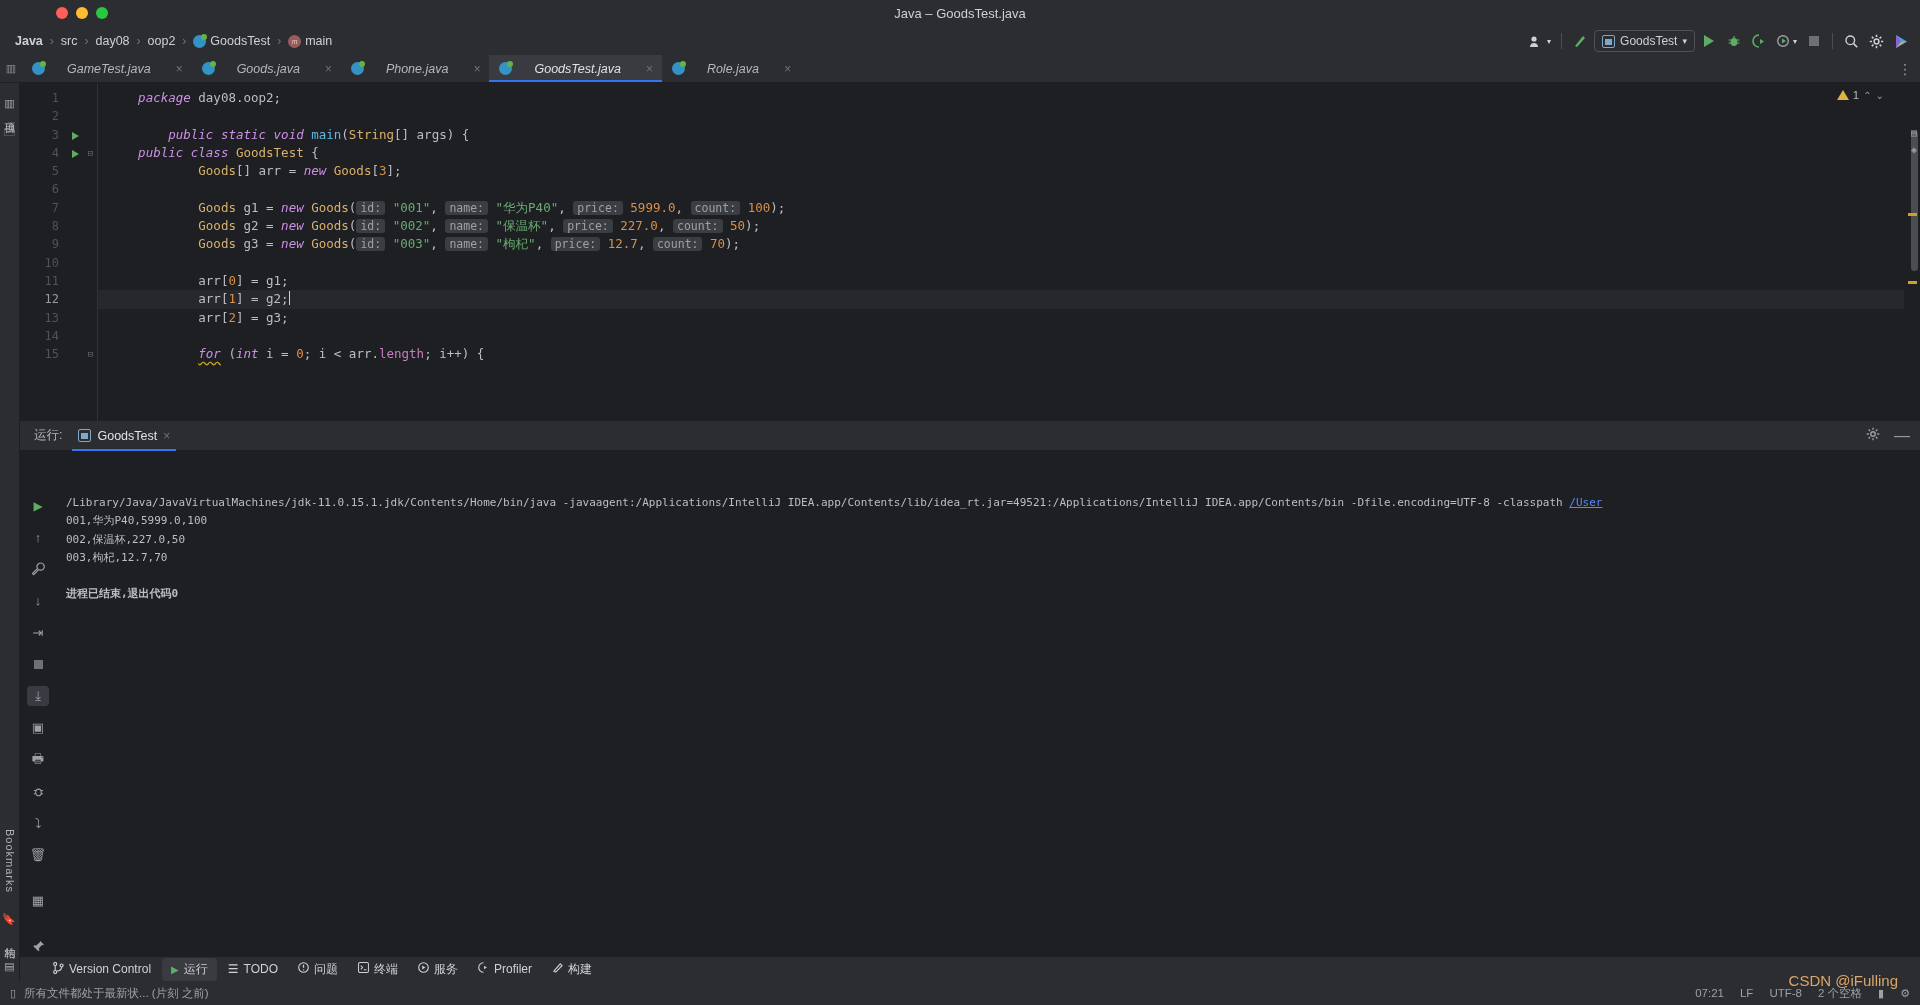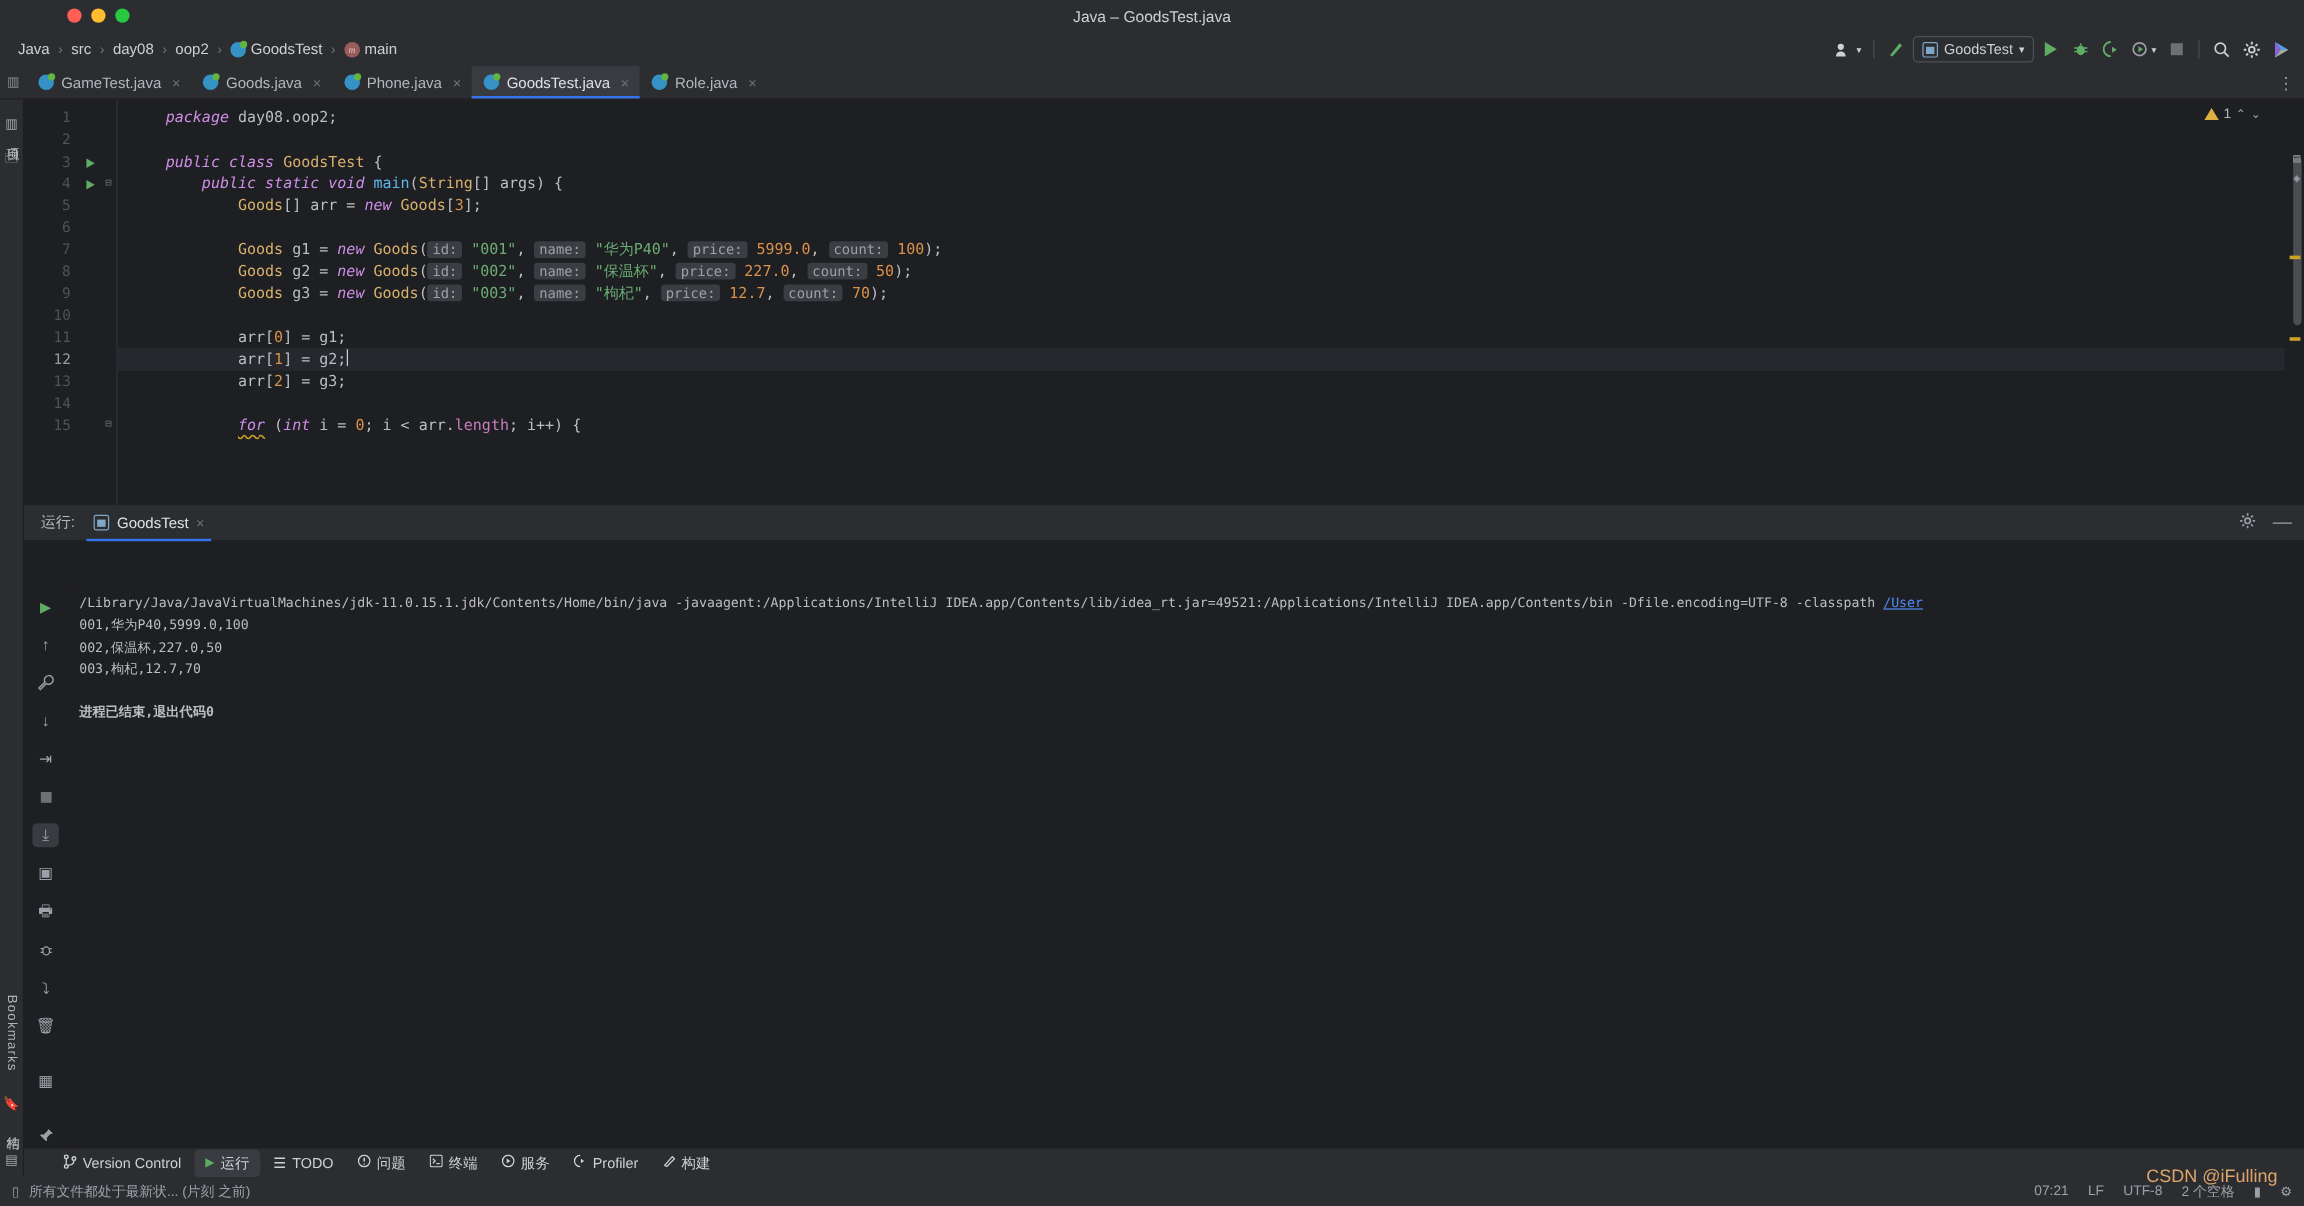--- a/index.html
+++ b/index.html
@@ -26,21 +26,21 @@
     font-size: 13px; color: #cdd0d6; pointer-events: none;
   }
 
   
   .navbar {
     height: 28px; background: #2b2d30; display: flex; align-items: center;
     flex: 0 0 28px; padding-left: 10px; position: relative;
   }
   .crumbs { display: flex; align-items: center; gap: 1px; font-size: 12.5px; }
   .crumb { color: #ced0d6; padding: 1px 5px; display: flex; align-items: center; gap: 4px; border-radius: 3px; }
-  .crumb.bold { font-weight: normal; justify-content: flex-end; }
+  .crumb.bold { font-weight: bold; justify-content: flex-end; }
   .sep { color: #6f737a; font-size: 12px; padding: 0 1px; }
   .cicon { width: 13px; height: 13px; border-radius: 50%; display: inline-block; position: relative; }
   .cicon.cls { background: #3592c4; }
   .cicon.cls::after { content:""; position:absolute; right:-1px; top:-1px; width:6px;height:6px;border-radius:50%;background:#62b543; }
   .cicon.m { background: #9a5b5b; color:#e0c0c0; font-size:8px; text-align:center; line-height:13px; font-style:italic; font-family:"Liberation Serif",serif;}
 
   .nav-right { position: absolute; right: 8px; display: flex; align-items: center; gap: 3px; }
   .tbtn {
     height: 22px; min-width: 22px; display: flex; align-items: center; justify-content: center;
     color: #ced0d6; font-size: 12px; border-radius: 4px; padding: 0 3px; gap: 3px;
@@ -53,22 +53,22 @@
   .green-tri { width:0;height:0;border-left:10px solid #5fad65;border-top:6px solid transparent;border-bottom:6px solid transparent; }
   .stop-sq { width:10px;height:10px;background:#6e7076; }
 
   
   .tabstrip {
     height: 28px; background: #2b2d30; display: flex; align-items: stretch; flex: 0 0 28px;
     border-bottom: 1px solid #1e1f22; position: relative;
   }
   .gutter-ico { width: 22px; display:flex; align-items:center; justify-content:center; color:#8b8e94; font-size:11px;}
   .tab {
-    display: flex; align-items: center; gap: 6px; padding: 0 9px 0 10px;
-    font-size: 12.5px; color: #b4b7bd; position: relative; white-space: nowrap;
+    display: flex; align-items: center; gap: 22px; padding: 0 9px 0 10px;
+    font-size: 12.5px; color: #b4b7bd; position: relative; white-space: nowrap; font-style: italic;
   }
   .tab.active { background: #393b40; color: #dfe1e5; }
   .tab.active::after { content:""; position:absolute; left:0; right:0; bottom:0; height:2px; background:#3574f0; }
   .tab .x { color: #6f737a; font-size: 12px; margin-left: 3px; }
   .tabs-more { position:absolute; right:8px; top:0; bottom:0; display:flex; align-items:center; color:#9a9da3; font-size:14px;}
 
   
   .body { flex: 1 1 auto; display: flex; min-height: 0; }
   .leftbar {
     width: 20px; background: #2b2d30; flex: 0 0 20px;
@@ -386,22 +386,22 @@
             <div></div>
             <div></div>
             <div></div>
             <div></div>
             <div></div>
             <div>⊟</div>
           </div>
         <div class="codearea" id="codearea">
             <div class="cl"><span class="pl">    </span><span class="k">package</span><span class="pl"> day08.oop2;</span></div>
             <div class="cl">&nbsp;</div>
+            <div class="cl"><span class="pl">        </span><span class="k">public static void</span><span class="pl"> </span><span class="mth">main</span><span class="pl">(</span><span class="ty">String</span><span class="pl">[] args) {</span></div>
             <div class="cl"><span class="pl">    </span><span class="k">public class</span><span class="pl"> </span><span class="ty">GoodsTest</span><span class="pl"> {</span></div>
-            <div class="cl"><span class="pl">        </span><span class="k">public static void</span><span class="pl"> </span><span class="mth">main</span><span class="pl">(</span><span class="ty">String</span><span class="pl">[] args) {</span></div>
             <div class="cl"><span class="pl">            </span><span class="ty">Goods</span><span class="pl">[] arr = </span><span class="k">new</span><span class="pl"> </span><span class="ty">Goods</span><span class="pl">[</span><span class="numo">3</span><span class="pl">];</span></div>
             <div class="cl">&nbsp;</div>
             <div class="cl"><span class="pl">            </span><span class="ty">Goods</span><span class="pl"> g1 = </span><span class="k">new</span><span class="pl"> </span><span class="ty">Goods</span><span class="pl">(</span><span class="hint">id:</span><span class="pl"> </span><span class="str">"001"</span><span class="pl">, </span><span class="hint">name:</span><span class="pl"> </span><span class="str">"华为P40"</span><span class="pl">, </span><span class="hint">price:</span><span class="pl"> </span><span class="numo">5999.0</span><span class="pl">, </span><span class="hint">count:</span><span class="pl"> </span><span class="numo">100</span><span class="pl">);</span></div>
             <div class="cl"><span class="pl">            </span><span class="ty">Goods</span><span class="pl"> g2 = </span><span class="k">new</span><span class="pl"> </span><span class="ty">Goods</span><span class="pl">(</span><span class="hint">id:</span><span class="pl"> </span><span class="str">"002"</span><span class="pl">, </span><span class="hint">name:</span><span class="pl"> </span><span class="str">"保温杯"</span><span class="pl">, </span><span class="hint">price:</span><span class="pl"> </span><span class="numo">227.0</span><span class="pl">, </span><span class="hint">count:</span><span class="pl"> </span><span class="numo">50</span><span class="pl">);</span></div>
             <div class="cl"><span class="pl">            </span><span class="ty">Goods</span><span class="pl"> g3 = </span><span class="k">new</span><span class="pl"> </span><span class="ty">Goods</span><span class="pl">(</span><span class="hint">id:</span><span class="pl"> </span><span class="str">"003"</span><span class="pl">, </span><span class="hint">name:</span><span class="pl"> </span><span class="str">"枸杞"</span><span class="pl">, </span><span class="hint">price:</span><span class="pl"> </span><span class="numo">12.7</span><span class="pl">, </span><span class="hint">count:</span><span class="pl"> </span><span class="numo">70</span><span class="pl">);</span></div>
             <div class="cl">&nbsp;</div>
             <div class="cl"><span class="pl">            arr[</span><span class="numo">0</span><span class="pl">] = g1;</span></div>
             <div class="cl hl"><span class="pl">            arr[</span><span class="numo">1</span><span class="pl">] = g2;</span><span class="caret"></span></div>
             <div class="cl"><span class="pl">            arr[</span><span class="numo">2</span><span class="pl">] = g3;</span></div>
             <div class="cl">&nbsp;</div>

